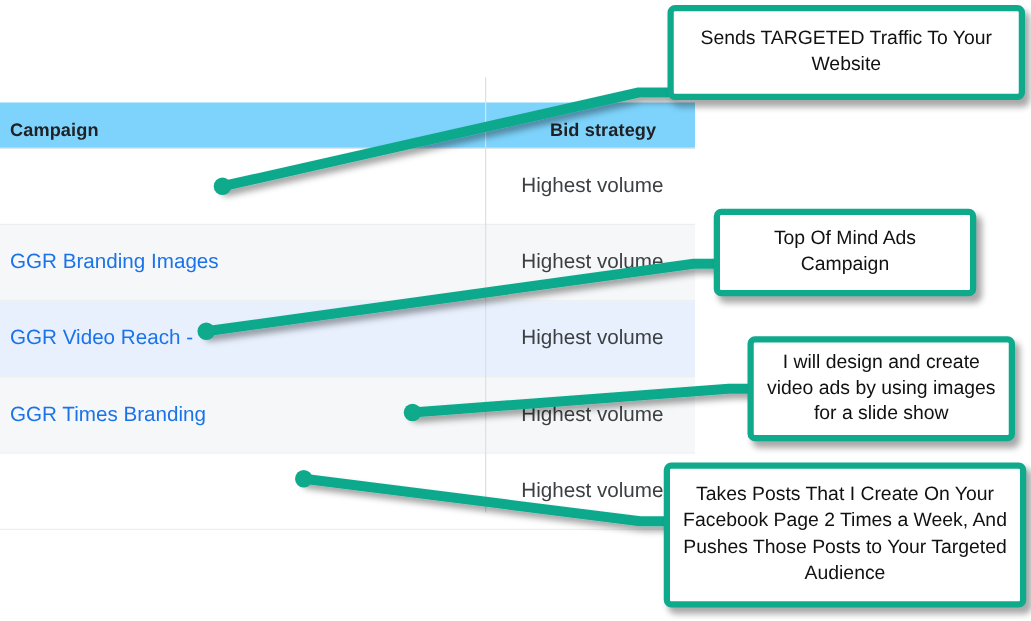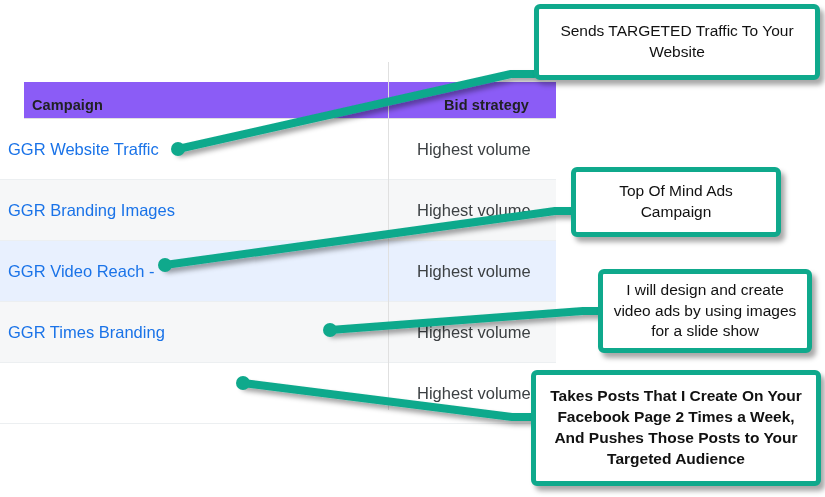--- a/index.html
+++ b/index.html
@@ -21,33 +21,32 @@
   .table-wrap {
     position: absolute;
     left: 0;
     top: 82px;
     width: 556px;
   }
   .table-header {
     position: relative;
     height: 36px;
     border-bottom: 1px solid #e0e0e0;
-    background: #8b5cf6;
-    margin-left: 24px;
+    background: #7dd3fc;
   }
   .th {
     position: absolute;
     bottom: 5px;
     font-size: 14.5px;
     font-weight: bold;
     color: #202124;
     letter-spacing: 0.1px;
   }
   .th.campaign { left: 8px; }
-  .th.bid { left: 420px; }
+  .th.bid { left: 440px; }
 
   .row {
     position: relative;
     height: 60px;
     border-bottom: 1px solid #eceff1;
   }
   .row.alt   { background: #f6f7f8; }
   .row.sel   { background: #e8f0fe; }
   .row.plain { background: #ffffff; }
 
@@ -95,21 +94,21 @@
     text-align: center;
     color: #111111;
     font-size: 15.5px;
     line-height: 1.35;
     padding: 4px 8px;
     z-index: 6;
   }
   .callout.c1 { left: 534px; top: 4px;   width: 286px; height: 76px; }
   .callout.c2 { left: 571px; top: 167px; width: 210px; height: 70px; }
   .callout.c3 { left: 598px; top: 269px; width: 214px; height: 84px; }
-  .callout.c4 { left: 531px; top: 370px; width: 290px; height: 116px; font-weight: bold; }
+  .callout.c4 { left: 531px; top: 370px; width: 290px; height: 116px; }
 
   
   #connectors {
     position: absolute;
     left: 0; top: 0;
     width: 825px;
     height: 497px;
     pointer-events: none;
     z-index: 4;
   }
@@ -120,21 +119,20 @@
 <div id="screen">
 
   <div class="table-wrap">
 
     <div class="table-header">
       <div class="th campaign">Campaign</div>
       <div class="th bid">Bid strategy</div>
     </div>
 
     <div class="row plain">
-      <div class="cell-campaign">GGR Website Traffic</div>
       <div class="cell-bid">Highest volume</div>
     </div>
 
     <div class="row alt">
       <div class="cell-campaign">GGR Branding Images</div>
       <div class="cell-bid">Highest volume</div>
     </div>
 
     <div class="row sel">
       <div class="cell-campaign">GGR Video Reach -</div>

